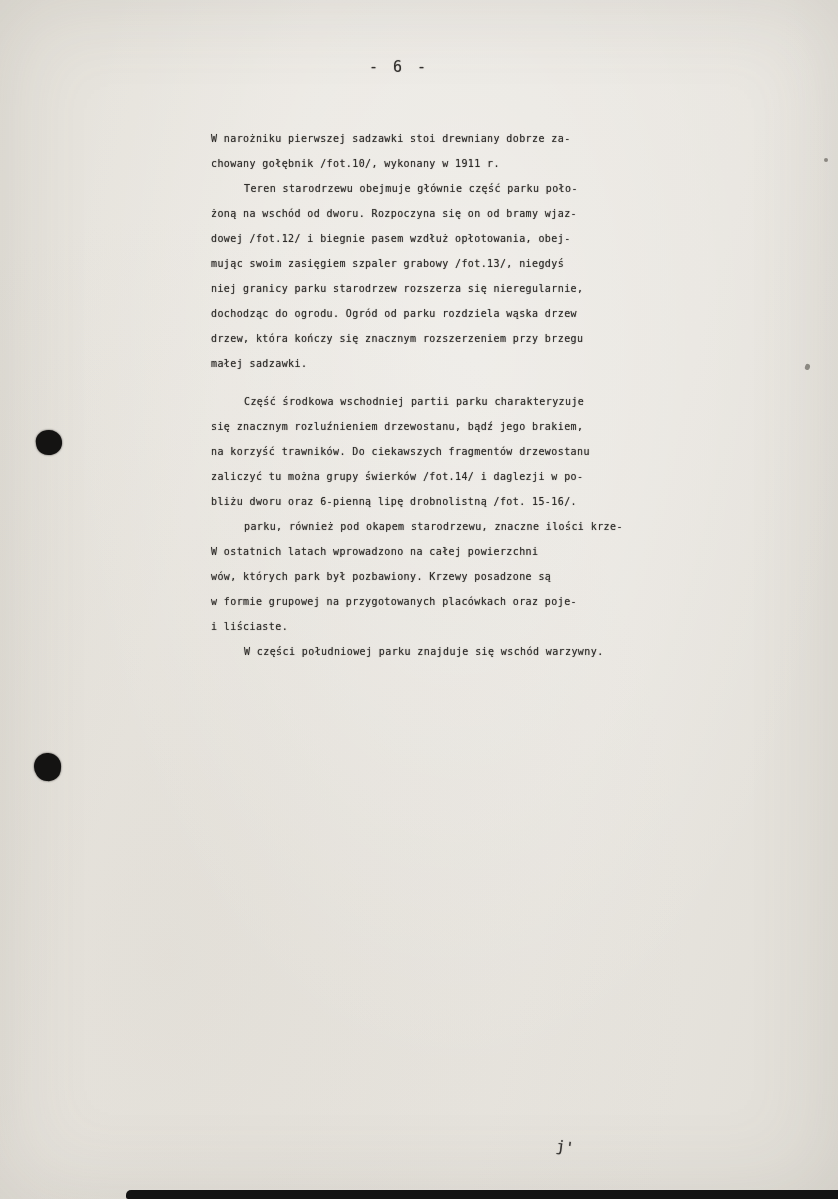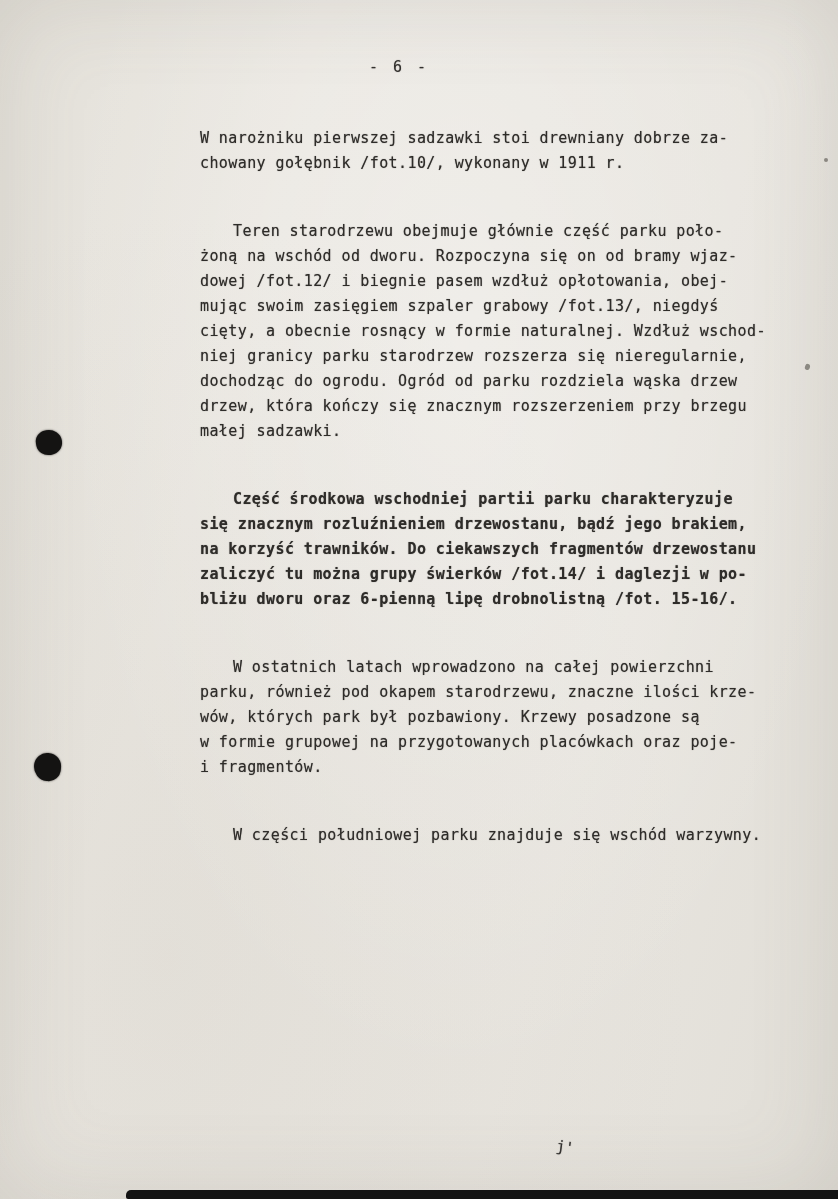--- a/index.html
+++ b/index.html
@@ -27,43 +27,41 @@
     left: 0;
     right: 40px;
     text-align: center;
     font-size: 15px;
     letter-spacing: 3px;
     color: #33312e;
     text-shadow: 0 0 1px rgba(46,44,42,0.55);
   }
   .text-block {
     position: absolute;
-    left: 200px;
+    left: 211px;
     top: 126px;
     width: 610px;
-    font-size: 15px;
+    font-size: 10px;
     line-height: 25px;
     letter-spacing: 0.4px;
     color: #2e2c29;
     text-shadow: 0 0 1px rgba(46,44,42,0.6);
   }
   .para {
     margin: 0;
   }
   .para.gap-before {
     margin-top: 13px;
-    font-weight: bold;
   }
   .line {
     display: block;
     white-space: pre;
   }
   .para.indent > .line:first-child {
     margin-left: 33px;
-    margin-top: 43px;
   }
   .punch-hole {
     position: absolute;
     background: #141312;
     box-shadow: 0 0 2px rgba(20,19,18,0.8);
   }
   .hole-1 {
     left: 36px;
     top: 430px;
     width: 26px;
@@ -115,39 +113,38 @@
   <div class="text-block" id="document-body">
       <p class="para">
         <span class="line">W narożniku pierwszej sadzawki stoi drewniany dobrze za-</span>
         <span class="line">chowany gołębnik /fot.10/, wykonany w 1911 r.</span>
       </p>
       <p class="para indent">
         <span class="line">Teren starodrzewu obejmuje głównie część parku poło-</span>
         <span class="line">żoną na wschód od dworu. Rozpoczyna się on od bramy wjaz-</span>
         <span class="line">dowej /fot.12/ i biegnie pasem wzdłuż opłotowania, obej-</span>
         <span class="line">mując swoim zasięgiem szpaler grabowy /fot.13/, niegdyś</span>
-        <span class="line">cięty, a obecnie rosnący w formie naturalnej. Wzdłuż wschod-</span>
         <span class="line">niej granicy parku starodrzew rozszerza się nieregularnie,</span>
         <span class="line">dochodząc do ogrodu. Ogród od parku rozdziela wąska drzew</span>
         <span class="line">drzew, która kończy się znacznym rozszerzeniem przy brzegu</span>
         <span class="line">małej sadzawki.</span>
       </p>
       <p class="para indent gap-before">
         <span class="line">Część środkowa wschodniej partii parku charakteryzuje</span>
         <span class="line">się znacznym rozluźnieniem drzewostanu, bądź jego brakiem,</span>
         <span class="line">na korzyść trawników. Do ciekawszych fragmentów drzewostanu</span>
         <span class="line">zaliczyć tu można grupy świerków /fot.14/ i daglezji w po-</span>
         <span class="line">bliżu dworu oraz 6-pienną lipę drobnolistną /fot. 15-16/.</span>
       </p>
       <p class="para indent">
+        <span class="line">parku, również pod okapem starodrzewu, znaczne ilości krze-</span>
         <span class="line">W ostatnich latach wprowadzono na całej powierzchni</span>
-        <span class="line">parku, również pod okapem starodrzewu, znaczne ilości krze-</span>
         <span class="line">wów, których park był pozbawiony. Krzewy posadzone są</span>
         <span class="line">w formie grupowej na przygotowanych placówkach oraz poje-</span>
-        <span class="line">i fragmentów.</span>
+        <span class="line">i liściaste.</span>
       </p>
       <p class="para indent">
         <span class="line">W części południowej parku znajduje się wschód warzywny.</span>
       </p>
     </div>
 
   <div class="punch-hole hole-1"></div>
 
   <div class="punch-hole hole-2"></div>
 

